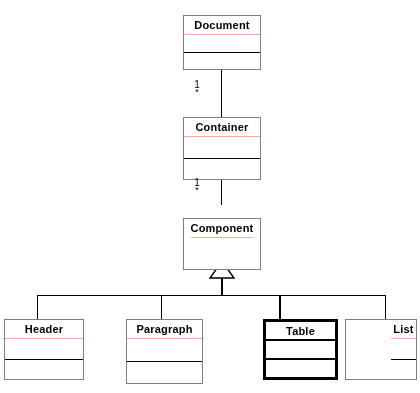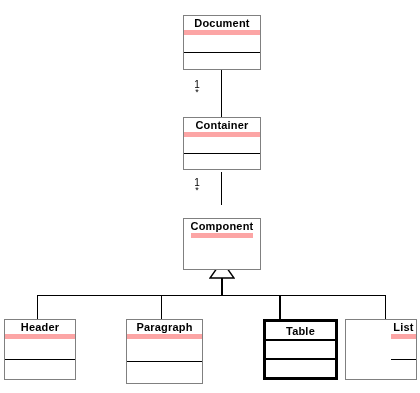--- a/index.html
+++ b/index.html
@@ -34,21 +34,21 @@
     margin-left: 20px;
   }
   .uml-class .compartment {
     box-sizing: border-box;
     background: #ffffff;
   }
   .uml-class .name-compartment {
     display: flex;
     align-items: center;
     justify-content: center;
-    border-bottom: 5px solid #fca5a5;
+    border-bottom: 1px solid #fca5a5;
     font-weight: bold;
     font-size: 11px;
     color: #000000;
     letter-spacing: 0.2px;
     white-space: nowrap;
     height: 19px;
     flex: 0 0 19px;
   }
   .uml-class.selected .name-compartment {
     border-bottom: 2px solid #000000;
@@ -137,33 +137,33 @@
   <div class="vline" style="left:161px; top:295px; height:24px;"></div>
   <div class="vline thick" style="left:279px; top:295px; height:24px;"></div>
   <div class="vline" style="left:385px; top:295px; height:24px;"></div>
 
   <div class="uml-class" style="left:183px; top:15px; width:78px; height:55px;">
     <div class="compartment name-compartment">Document</div>
     <div class="compartment attr-compartment"></div>
     <div class="compartment op-compartment"></div>
   </div>
 
-  <div class="uml-class" style="left:183px; top:117px; width:78px; height:53px;">
+  <div class="uml-class" style="left:183px; top:117px; width:78px; height:63px;">
     <div class="compartment name-compartment">Container</div>
     <div class="compartment attr-compartment"></div>
     <div class="compartment op-compartment"></div>
   </div>
 
   <div class="uml-class" style="left:183px; top:218px; width:78px; height:52px;align-items:center;">
     <div class="compartment name-compartment">Component</div>
     <div class="compartment attr-compartment"></div>
     <div class="compartment op-compartment"></div>
   </div>
 
-  <div class="uml-class" style="left:4px; top:319px; width:72px; height:61px;">
+  <div class="uml-class" style="left:4px; top:319px; width:80px; height:61px;">
     <div class="compartment name-compartment">Header</div>
     <div class="compartment attr-compartment"></div>
     <div class="compartment op-compartment"></div>
   </div>
 
   <div class="uml-class" style="left:126px; top:319px; width:77px; height:65px;">
     <div class="compartment name-compartment">Paragraph</div>
     <div class="compartment attr-compartment"></div>
     <div class="compartment op-compartment"></div>
   </div>

